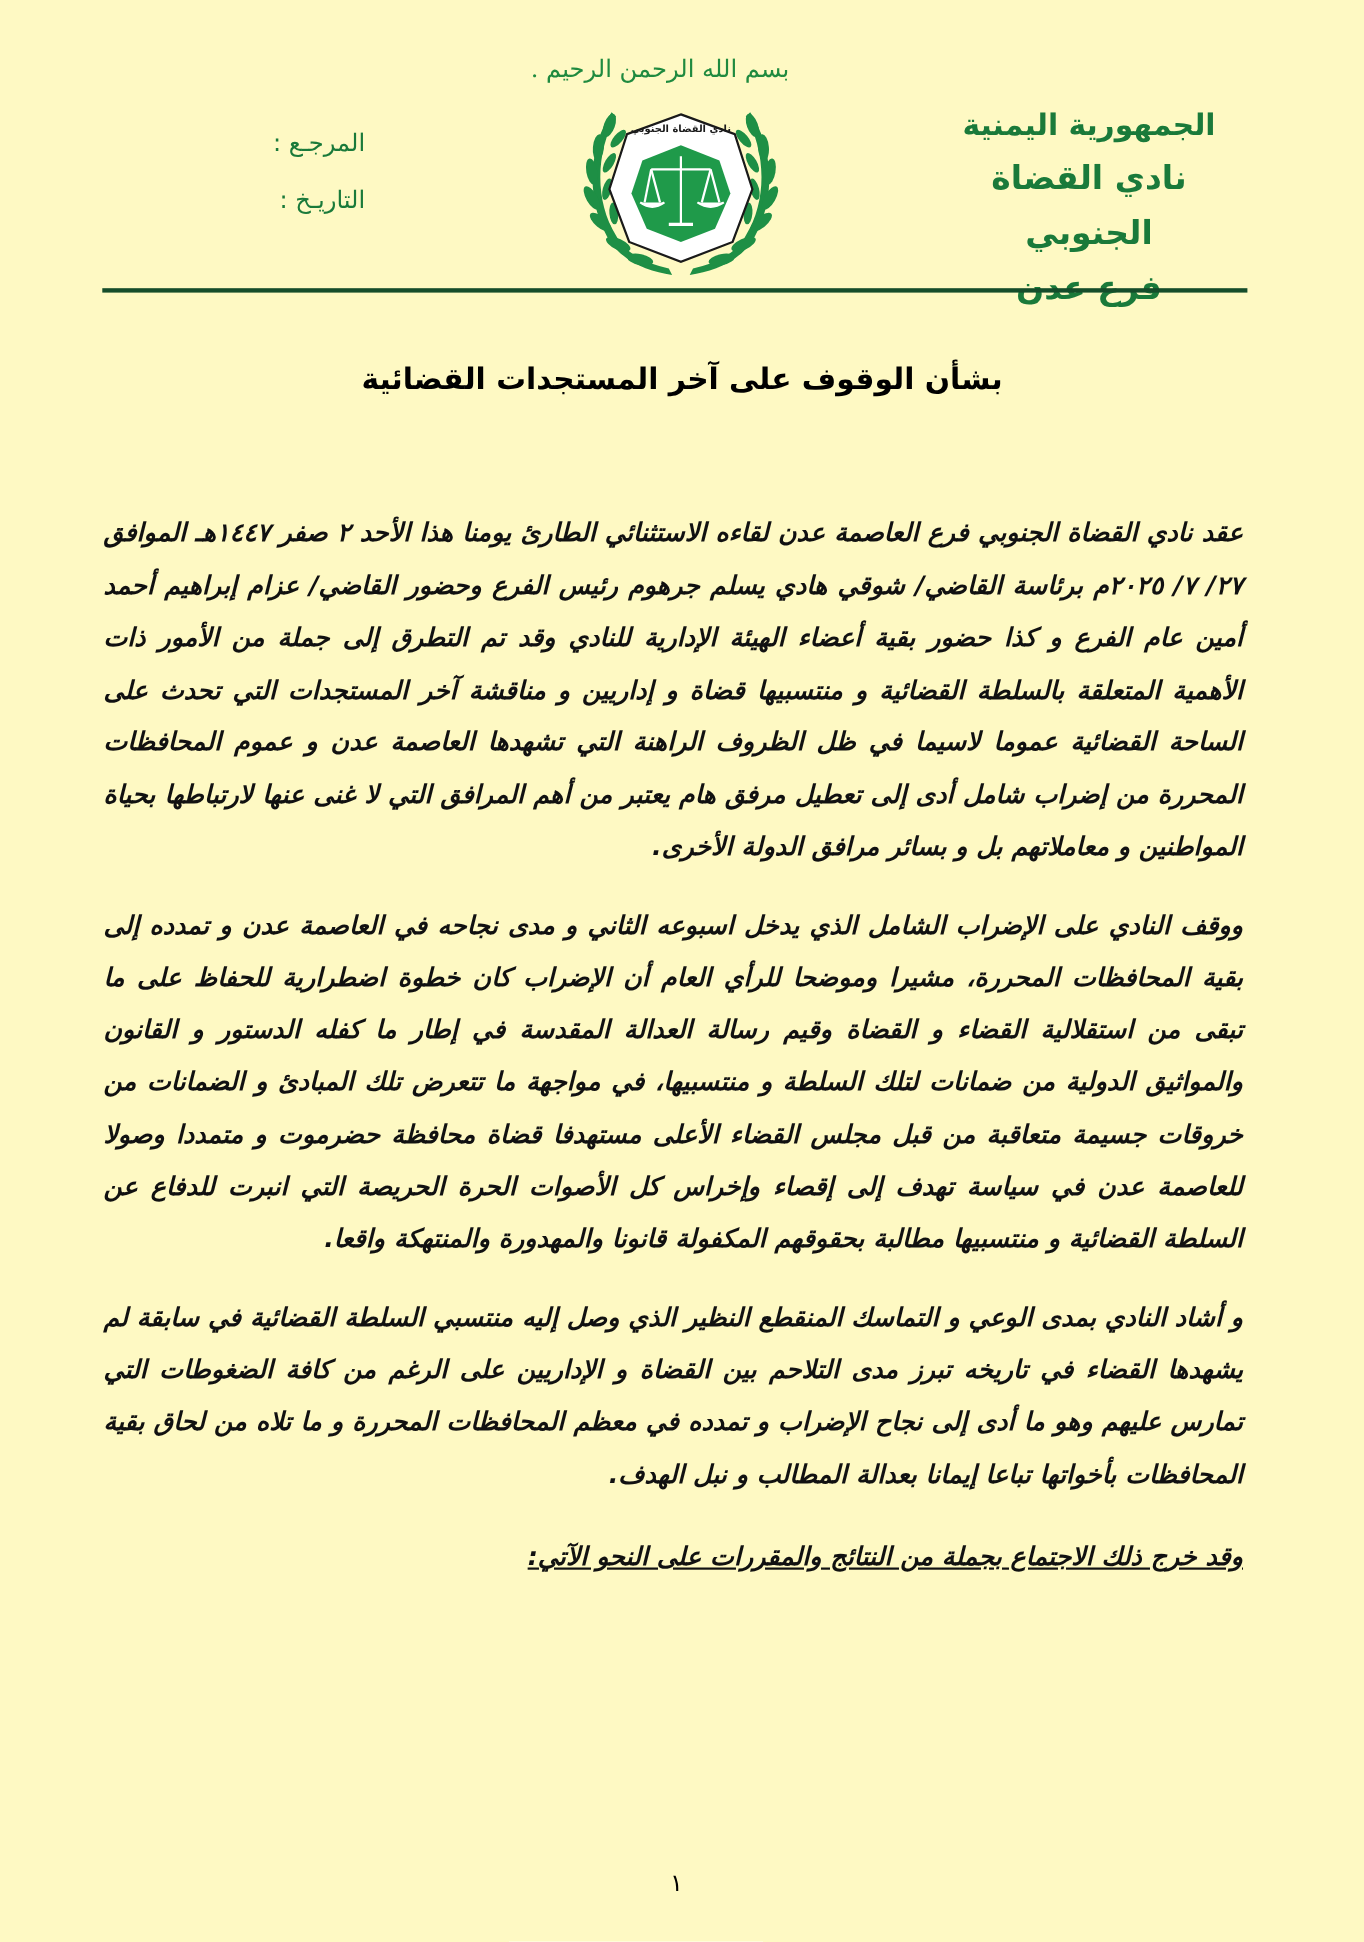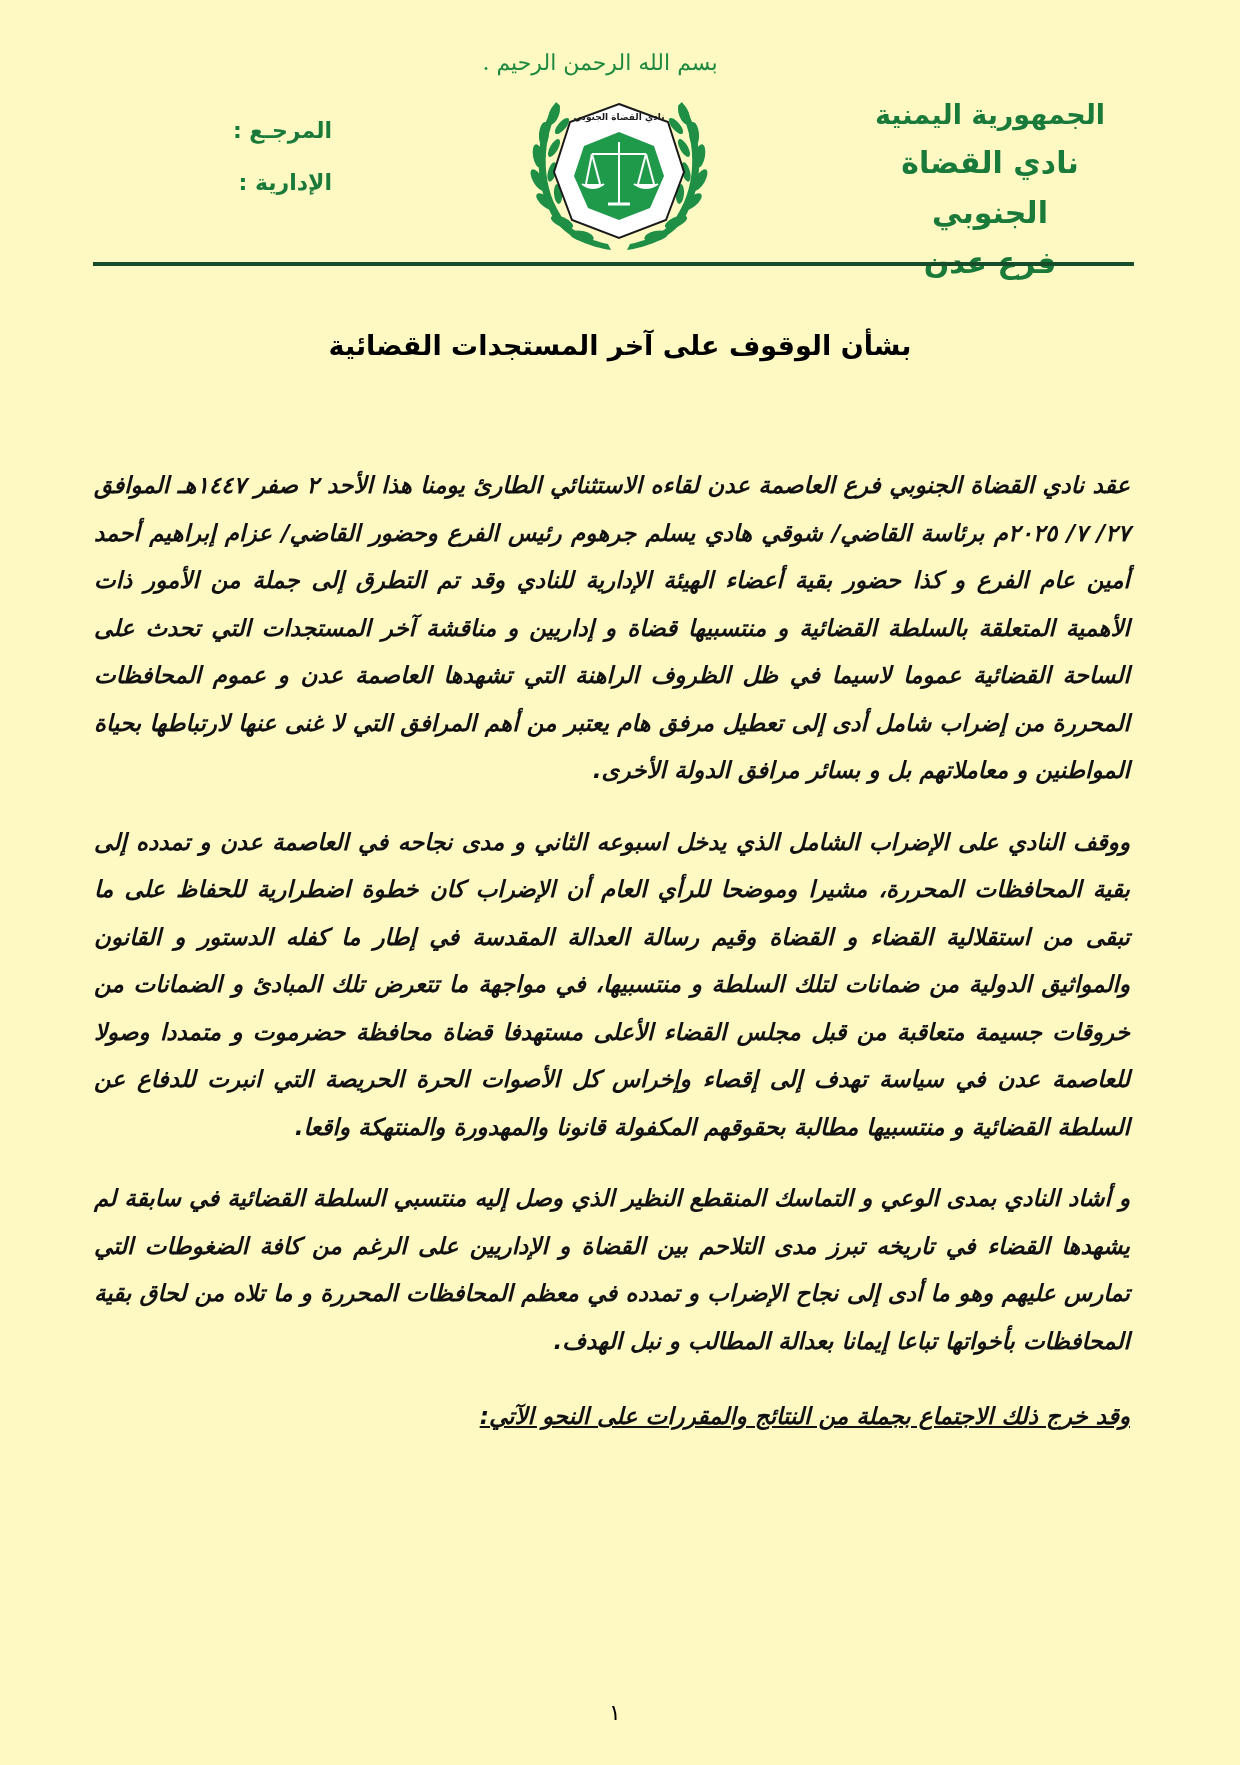--- a/index.html
+++ b/index.html
@@ -6,21 +6,21 @@
   body { width: 1240px; height: 1765px; position: relative; overflow: hidden; font-family: "DejaVu Sans", sans-serif; color: #111; }
   .page { position: absolute; left: 0; top: 0; width: 1240px; height: 1765px; background: #fef9c3; }
 
   .basmala { position: absolute; top: 50px; left: 480px; width: 240px; text-align: center; color: #1f8a3f; font-family: "DejaVu Serif", serif; font-size: 22px; direction: rtl; }
 
   .org-block { position: absolute; top: 92px; right: 120px; width: 260px; text-align: center; direction: rtl; color: #1a7a3a; font-weight: bold; font-family: "DejaVu Sans", sans-serif; }
   .org-block .l1 { font-size: 27px; line-height: 46px; }
   .org-block .l2 { font-size: 30px; line-height: 50px; }
   .org-block .l3 { font-size: 30px; line-height: 50px; }
 
-  .ref-block { position: absolute; top: 118px; left: 222px; width: 110px; text-align: right; direction: rtl; color: #1a7a3a; font-weight: bold; font-size: 22px; }
+  .ref-block { position: absolute; top: 118px; left: 222px; width: 110px; text-align: right; direction: rtl; color: #1a7a3a; font-weight: normal; font-size: 22px; }
   .ref-block div { height: 52px; }
 
   .logo { position: absolute; left: 516px; top: 92px; width: 206px; height: 160px; }
 
   .header-rule { position: absolute; left: 93px; top: 262px; width: 1041px; height: 4px; background: #154d2a; }
 
   .title-block { position: absolute; top: 318px; left: 200px; width: 840px; text-align: center; direction: rtl; font-weight: bold; font-size: 27px; color: #000; }
   .title-block div { line-height: 56px; }
 
   .body-text { position: absolute; left: 94px; top: 462px; width: 1036px; direction: rtl; text-align: justify; text-align-last: right; font-size: 23px; line-height: 47.5px; color: #111; font-weight: bold; font-style: italic; }
@@ -37,21 +37,21 @@
   <div class="basmala">بسم الله الرحمن الرحيم .</div>
 
   <div class="org-block">
     <div class="l1">الجمهورية اليمنية</div>
     <div class="l2">نادي القضاة الجنوبي</div>
     <div class="l3">فرع عدن</div>
   </div>
 
   <div class="ref-block">
     <div>المرجـع :</div>
-    <div>الإدارية :</div>
+    <div>التاريـخ :</div>
   </div>
 
   <svg class="logo" viewBox="0 0 206 160">
     <g fill="#1e8f45">
       <path d="M40 10 C 20 40, 14 90, 40 130 C 55 148, 75 155, 95 158 L 92 152 C 72 148, 52 138, 44 122 C 24 90, 26 45, 44 14 Z"></path>
       <ellipse cx="38" cy="22" rx="5" ry="11" transform="rotate(20 38 22)"></ellipse>
       <ellipse cx="28" cy="42" rx="5" ry="12" transform="rotate(5 28 42)"></ellipse>
       <ellipse cx="22" cy="64" rx="5" ry="12" transform="rotate(-10 22 64)"></ellipse>
       <ellipse cx="22" cy="88" rx="5" ry="12" transform="rotate(-30 22 88)"></ellipse>
       <ellipse cx="30" cy="110" rx="5" ry="12" transform="rotate(-50 30 110)"></ellipse>

